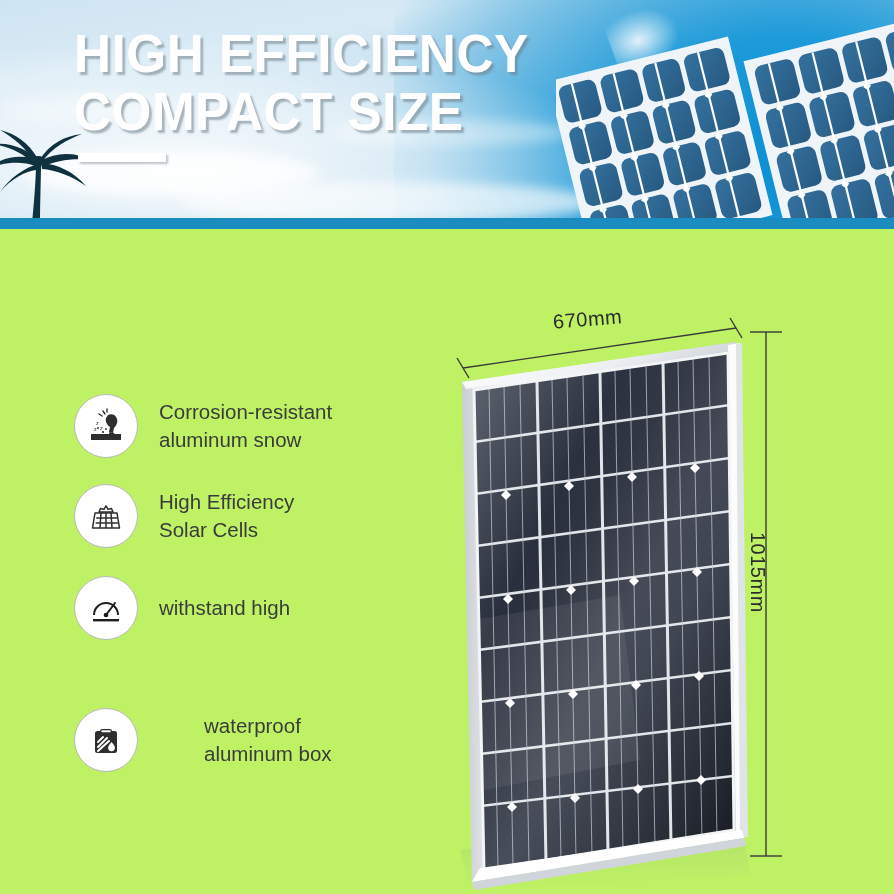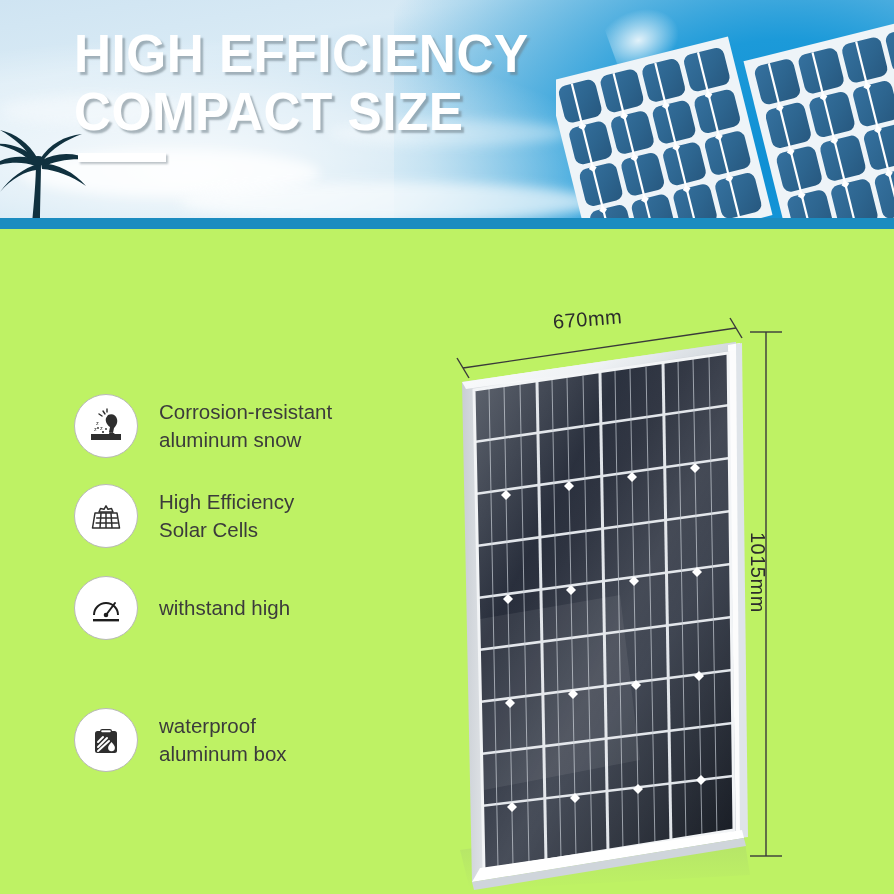--- a/index.html
+++ b/index.html
@@ -111,21 +111,21 @@
   }
   .feature-row {
     position: absolute;
     display: flex;
     align-items: center;
     left: 74px;
   }
   .feature-row.r1 { top: 118px; margin-top: 20px; }
   .feature-row.r2 { top: 228px; }
   .feature-row.r3 { top: 320px; }
-  .feature-row.r4 { top: 452px; }
+  .feature-row.r4 { top: 452px; gap: 45px; }
 
   .icon-circle {
     flex: 0 0 auto;
     width: 62px; height: 62px;
     border: 1px solid #b9b9b9;
     border-radius: 50%;
     background: #ffffff;
     display: flex;
     align-items: center;
     justify-content: center;

